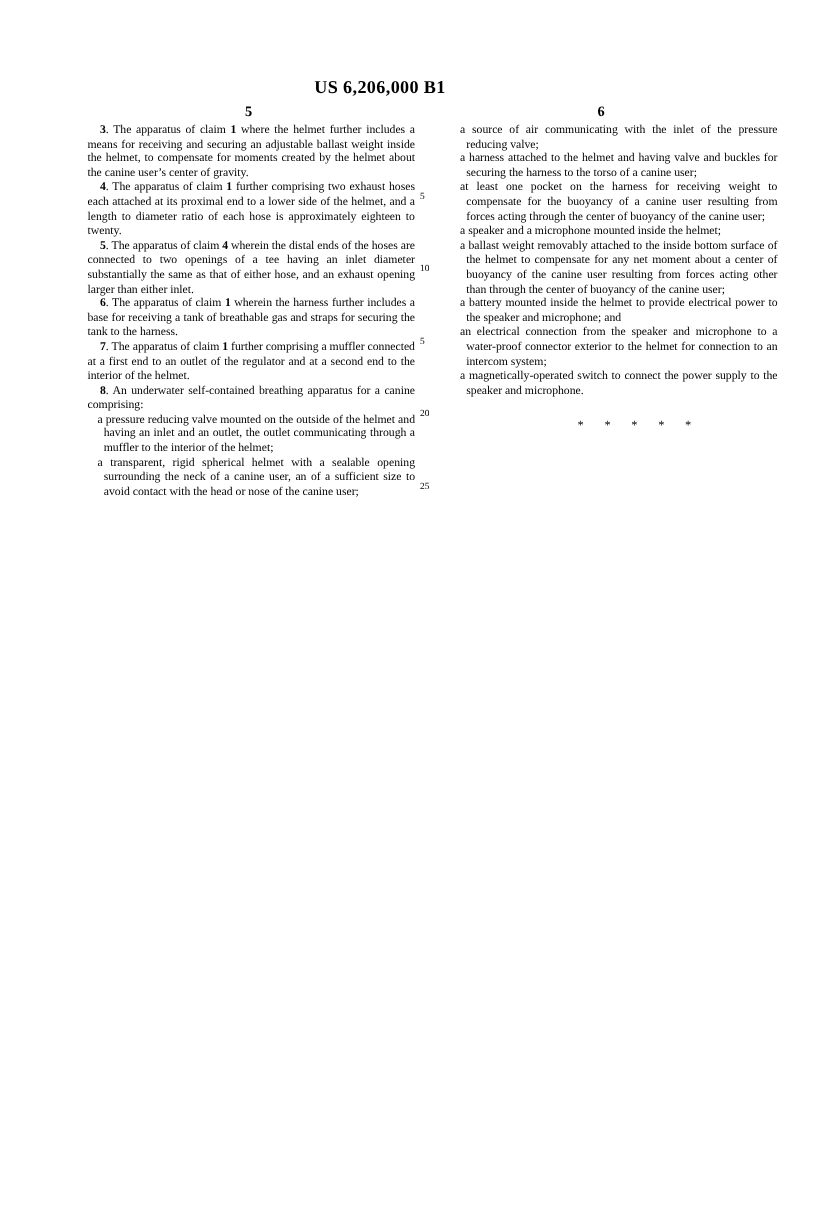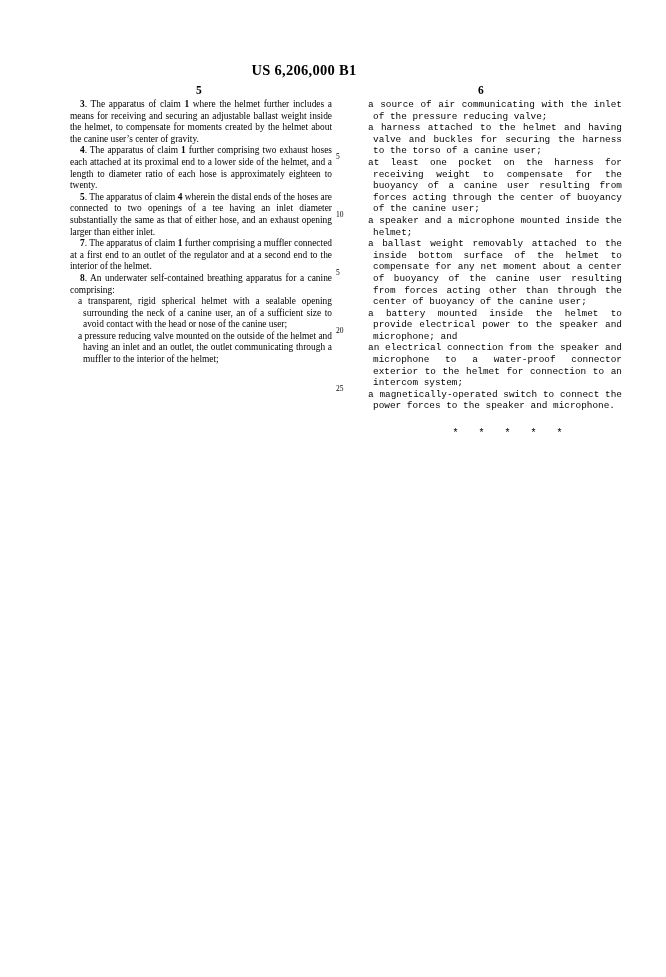--- a/index.html
+++ b/index.html
@@ -57,21 +57,21 @@
   }
   .col {
     position: absolute;
     top: 0;
     width: 262px;
     font-size: 9.4px;
     line-height: 11.6px;
     text-align: justify;
   }
   .col.left { left: 70px; }
-  .col.right { left: 360px; font-family: Liberation Mono, monospace; }
+  .col.right { left: 360px; }
 
   p.claim {
     margin: 0 0 0 0;
     text-indent: 10px;
     text-align: justify;
     text-justify: inter-word;
   }
   p.subclause {
     margin: 0;
     padding-left: 13px;
@@ -127,32 +127,33 @@
       <span style="top: 227px; left: 0px;">20</span>
       <span style="top: 285px; left: 0px;">25</span>
     </div>
 
   <div class="columns">
 
     <div class="col left">
       <p class="claim"><span class="cnum">3</span><span>.</span><span id="c3"> The apparatus of claim <span class="bold">1</span> where the helmet further includes a means for receiving and securing an adjustable ballast weight inside the helmet, to compensate for moments created by the helmet about the canine user’s center of gravity.</span></p>
       <p class="claim"><span class="cnum">4</span><span>.</span><span id="c4"> The apparatus of claim <span class="bold">1</span> further comprising two exhaust hoses each attached at its proximal end to a lower side of the helmet, and a length to diameter ratio of each hose is approximately eighteen to twenty.</span></p>
       <p class="claim"><span class="cnum">5</span><span>.</span><span id="c5"> The apparatus of claim <span class="bold">4</span> wherein the distal ends of the hoses are connected to two openings of a tee having an inlet diameter substantially the same as that of either hose, and an exhaust opening larger than either inlet.</span></p>
+      <p class="claim"><span class="cnum">6</span><span>.</span><span id="c6"> The apparatus of claim <span class="bold">1</span> wherein the harness further includes a base for receiving a tank of breathable gas and straps for securing the tank to the harness.</span></p>
       <p class="claim"><span class="cnum">7</span><span>.</span><span id="c7"> The apparatus of claim <span class="bold">1</span> further comprising a muffler connected at a first end to an outlet of the regulator and at a second end to the interior of the helmet.</span></p>
       <p class="claim"><span class="cnum">8</span><span>.</span><span> An underwater self-contained breathing apparatus for a canine comprising:</span></p>
+      <p class="subclause">a pressure reducing valve mounted on the outside of the helmet and having an inlet and an outlet, the outlet communicating through a muffler to the interior of the helmet;</p>
       <p class="subclause">a transparent, rigid spherical helmet with a sealable opening surrounding the neck of a canine user, an of a sufficient size to avoid contact with the head or nose of the canine user;</p>
-      <p class="subclause">a pressure reducing valve mounted on the outside of the helmet and having an inlet and an outlet, the outlet communicating through a muffler to the interior of the helmet;</p>
     </div>
 
     <div class="col right">
       <p class="subclause">a source of air communicating with the inlet of the pressure reducing valve;</p>
       <p class="subclause">a harness attached to the helmet and having valve and buckles for securing the harness to the torso of a canine user;</p>
       <p class="subclause">at least one pocket on the harness for receiving weight to compensate for the buoyancy of a canine user resulting from forces acting through the center of buoyancy of the canine user;</p>
       <p class="subclause">a speaker and a microphone mounted inside the helmet;</p>
       <p class="subclause">a ballast weight removably attached to the inside bottom surface of the helmet to compensate for any net moment about a center of buoyancy of the canine user resulting from forces acting other than through the center of buoyancy of the canine user;</p>
       <p class="subclause">a battery mounted inside the helmet to provide electrical power to the speaker and microphone; and</p>
       <p class="subclause">an electrical connection from the speaker and microphone to a water-proof connector exterior to the helmet for connection to an intercom system;</p>
-      <p class="subclause">a magnetically-operated switch to connect the power forces to the speaker and microphone.</p>
+      <p class="subclause">a magnetically-operated switch to connect the power supply to the speaker and microphone.</p>
       <div class="stars">*  *  *  *  *</div>
     </div>
 
   </div>
 </div>
 
 </body></html>

